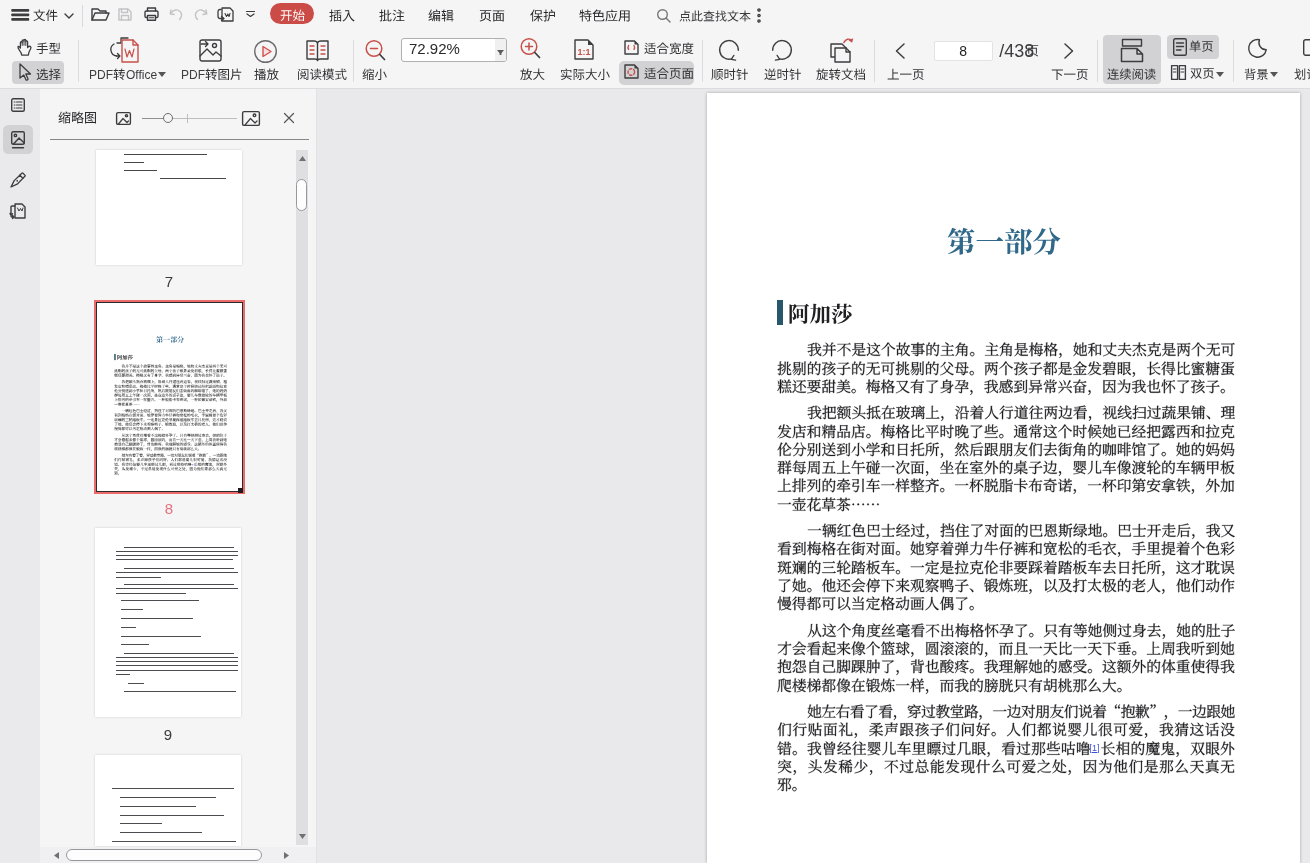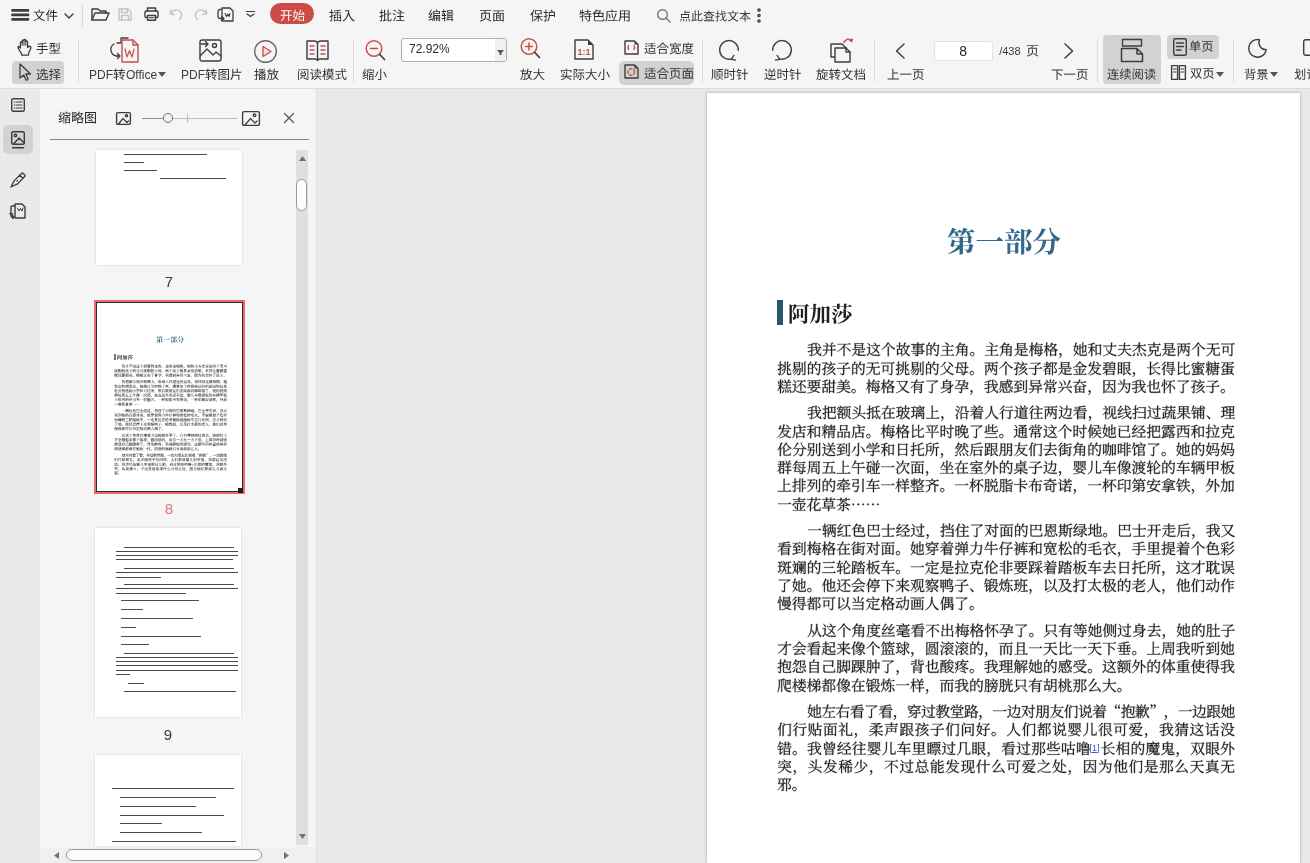--- a/index.html
+++ b/index.html
@@ -198,21 +198,21 @@
     <circle cx="9" cy="8.5" r="7.8" class="rd" style="stroke-width:1.5"></circle>
     <path d="M5.5 8.5 H12.5" class="rd" style="stroke-width:1.5"></path>
     <path d="M14.8 14.5 L19.5 19.5" style="stroke:#3d3d3f;stroke-width:1.7"></path>
   </svg>
 <svg class="ab " style="left:362px;top:67.6px;" width="25" height="12.5" viewBox="0 0 200 100" fill="#333335">
     <use href="#c7f29" x="0"></use>
     <use href="#c5c0f" x="100"></use>
   </svg>
 <div class="ab" style="left:400.5px;top:37.8px;width:106.8px;height:24px;background:#ffffff;border-radius:3px;border:1px solid #b0b0b2;"></div>
 <div class="ab" style="left:494.5px;top:38.8px;width:11.8px;height:22px;background:#f0f0f1;border-radius:0 2px 2px 0;"></div>
-<div class="lbl" style="left:409px;top:43.2px;font-size:12px;color:#2a2a2c">72.92%</div>
+<div class="lbl" style="left:409px;top:43.2px;font-size:15px;color:#2a2a2c">72.92%</div>
 <svg class="ic" style="left:497.2px;top:50px" width="7" height="5" viewBox="0 0 7 5">
     <path class="f" style="fill:#5a5a5d" d="M0 0 H7 L4.4 3.2 L4.4 5 L2.6 5 L2.6 3.2 Z"></path>
   </svg>
 <svg class="ic" style="left:520px;top:38px" width="21" height="21" viewBox="0 0 21 21">
     <circle cx="9" cy="8.5" r="7.8" class="rd" style="stroke-width:1.5"></circle>
     <path d="M5.5 8.5 H12.5 M9 5 V12" class="rd" style="stroke-width:1.5"></path>
     <path d="M14.8 14.5 L19.5 19.5" style="stroke:#3d3d3f;stroke-width:1.7"></path>
   </svg>
 <svg class="ab " style="left:520.3px;top:67.6px;" width="25" height="12.5" viewBox="0 0 200 100" fill="#333335">
     <use href="#c653e" x="0"></use>
@@ -292,21 +292,21 @@
 <svg class="ic" style="left:895px;top:43px" width="10" height="16" viewBox="0 0 10 16">
     <path d="M9 1 L1.5 8 L9 15" style="stroke-width:1.5"></path>
   </svg>
 <svg class="ab " style="left:887px;top:67.6px;" width="37.5" height="12.5" viewBox="0 0 300 100" fill="#333335">
     <use href="#c4e0a" x="0"></use>
     <use href="#c4e00" x="100"></use>
     <use href="#c9875" x="200"></use>
   </svg>
 <div class="ab" style="left:933.8px;top:41.4px;width:58.8px;height:19.6px;background:#ffffff;border-radius:2px;border:1px solid #e3e3e5;"></div>
 <div class="lbl" style="left:933.8px;top:44.5px;width:58.8px;text-align:center;font-size:14px;color:#1f1f21">8</div>
-<div class="lbl" style="left:999.2px;top:44.7px;font-size:11px;color:#3d3d3f">/438</div>
+<div class="lbl" style="left:999.2px;top:44.7px;font-size:18px;color:#3d3d3f">/438</div>
 <svg class="ab " style="left:1025.5px;top:44px;" width="13" height="13" viewBox="0 0 100 100" fill="#3d3d3f">
     <use href="#c9875" x="0"></use>
   </svg>
 <svg class="ic" style="left:1064px;top:43px" width="10" height="16" viewBox="0 0 10 16">
     <path d="M1 1 L8.5 8 L1 15" style="stroke-width:1.5"></path>
   </svg>
 <svg class="ab " style="left:1051.3px;top:67.6px;" width="37.5" height="12.5" viewBox="0 0 300 100" fill="#333335">
     <use href="#c4e0b" x="0"></use>
     <use href="#c4e00" x="100"></use>
     <use href="#c9875" x="200"></use>

